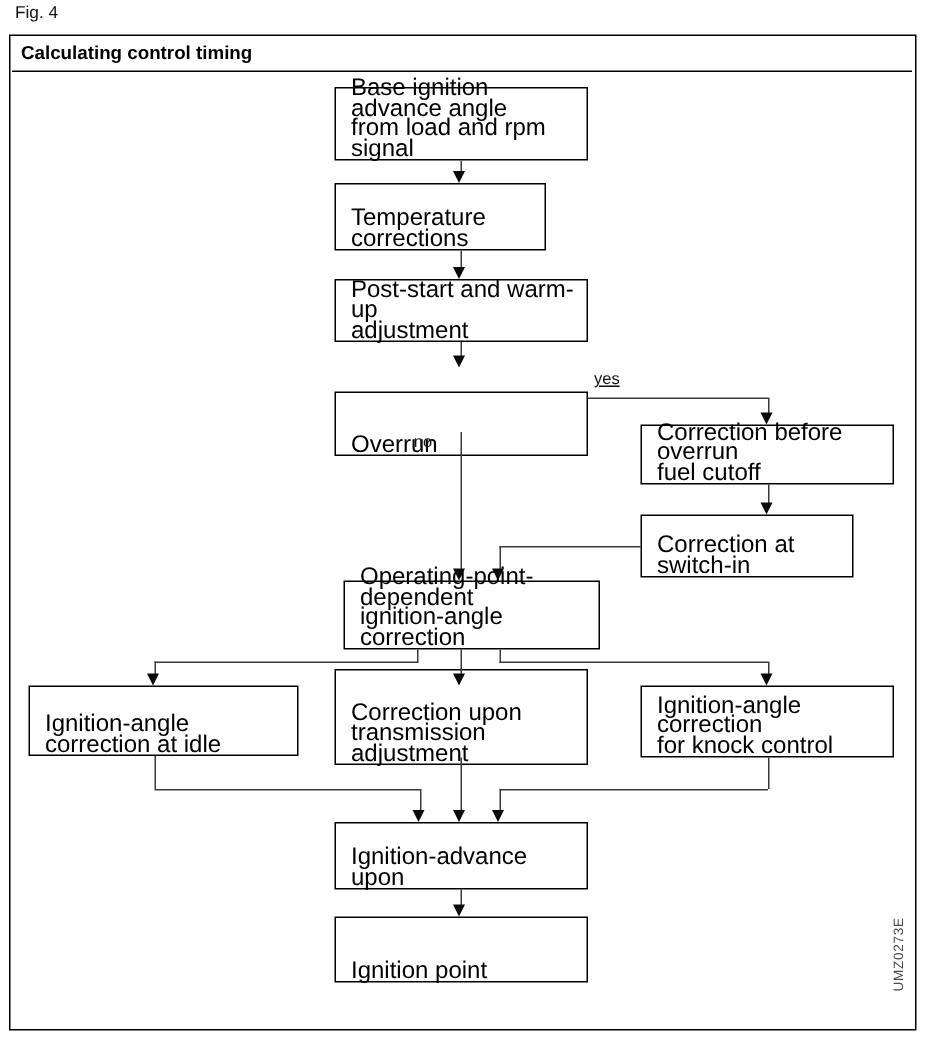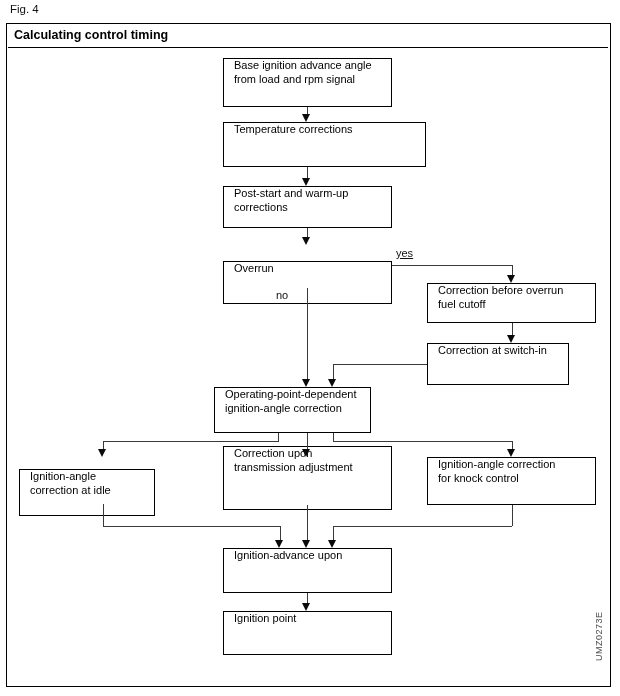--- a/index.html
+++ b/index.html
@@ -2,52 +2,52 @@
 <html><head>
 <meta charset="utf-8">
 <style>
   html,body{margin:0;padding:0;background:#ffffff;}
   body{width:620px;height:696px;position:relative;font-family:"Liberation Sans",sans-serif;color:#000;}
   .abs{position:absolute;}
   .fig-label{left:10px;top:3px;font-size:11.5px;color:#111;}
   .frame{left:6px;top:23px;width:603px;height:662px;border:1.6px solid #000;background:#fff;}
   .title{left:14px;top:28px;font-size:12.5px;font-weight:bold;color:#000;}
   .divider{left:7.6px;top:47px;width:600px;height:1.2px;background:#000;}
-  .node{border:1.6px solid #000;background:#fff;display:flex;align-items:flex-start;
-        padding-left:10px;padding-right:6px;font-size:11px;line-height:13.5px;
+  .node{border:1.6px solid #000;background:#fff;display:flex;align-items:flex-end;
+        padding-left:10px;padding-right:6px;font-size:16px;line-height:13.5px;
         white-space:pre-line;box-sizing:border-box;}
   .vl{width:1.2px;background:#3a3a3a;}
   .hl{height:1.2px;background:#3a3a3a;}
   .ah{width:0;height:0;border-left:4.5px solid transparent;border-right:4.5px solid transparent;
       border-top:8px solid #0a0a0a;}
   .edge-label{font-size:11px;color:#111;}
   .code{left:594px;top:661px;transform:rotate(-90deg);transform-origin:0 0;
         font-size:9px;letter-spacing:0.5px;color:#4a4a4a;white-space:nowrap;}
 </style>
 </head>
 <body>
 
 <div class="abs fig-label">Fig. 4</div>
 
 <div class="abs frame"></div>
 <div class="abs title">Calculating control timing</div>
 <div class="abs divider"></div>
 
 <div class="abs node" style="left:223px;top:58px;width:169px;height:49px;"><span>Base ignition advance angle
 from load and rpm signal</span></div>
-<div class="abs node" style="left:223px;top:122px;width:203px;height:45px;"><span>Temperature corrections</span></div>
+<div class="abs node" style="left:223px;top:122px;width:141px;height:45px;"><span>Temperature corrections</span></div>
 <div class="abs node" style="left:223px;top:186px;width:169px;height:42px;"><span>Post-start and warm-up
-corrections</span></div>
+adjustment</span></div>
 <div class="abs node" style="left:223px;top:261px;width:169px;height:43px;"><span>Overrun</span></div>
 <div class="abs node" style="left:427px;top:283px;width:169px;height:40px;"><span>Correction before overrun
 fuel cutoff</span></div>
 <div class="abs node" style="left:427px;top:343px;width:142px;height:42px;"><span>Correction at switch-in</span></div>
-<div class="abs node" style="left:214px;top:387px;width:157px;height:46px;"><span>Operating-point-dependent
+<div class="abs node" style="left:229px;top:387px;width:171px;height:46px;"><span>Operating-point-dependent
 ignition-angle correction</span></div>
-<div class="abs node" style="left:19px;top:457px;width:136px;height:47px;margin-top:12px;"><span>Ignition-angle
+<div class="abs node" style="left:19px;top:457px;width:180px;height:47px;"><span>Ignition-angle
 correction at idle</span></div>
 <div class="abs node" style="left:223px;top:446px;width:169px;height:64px;"><span>Correction upon
 transmission adjustment</span></div>
 <div class="abs node" style="left:427px;top:457px;width:169px;height:48px;"><span>Ignition-angle correction
 for knock control</span></div>
 <div class="abs node" style="left:223px;top:548px;width:169px;height:45px;"><span>Ignition-advance upon</span></div>
 <div class="abs node" style="left:223px;top:611px;width:169px;height:44px;"><span>Ignition point</span></div>
 
 <div class="abs vl" style="left:306.5px;top:107px;height:8px;"></div>
 <div class="abs ah" style="left:302px;top:114px;"></div>

